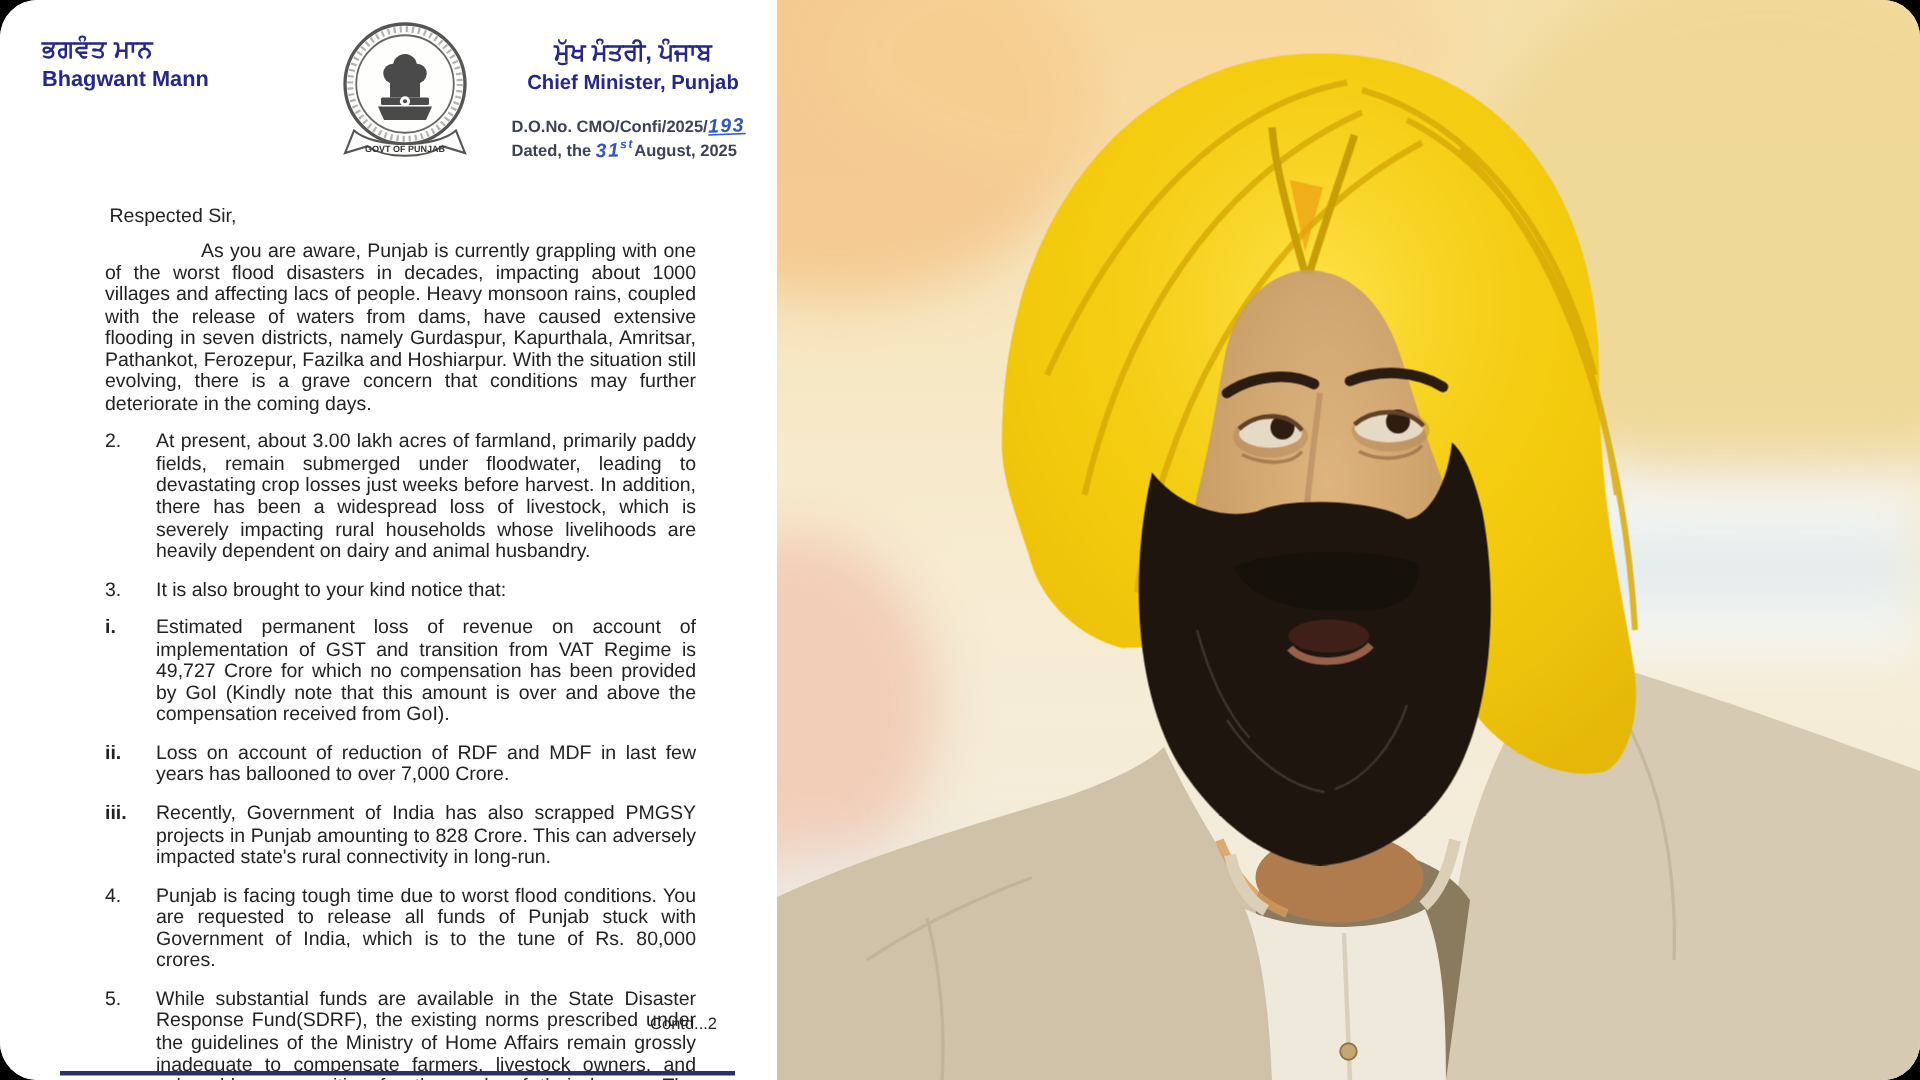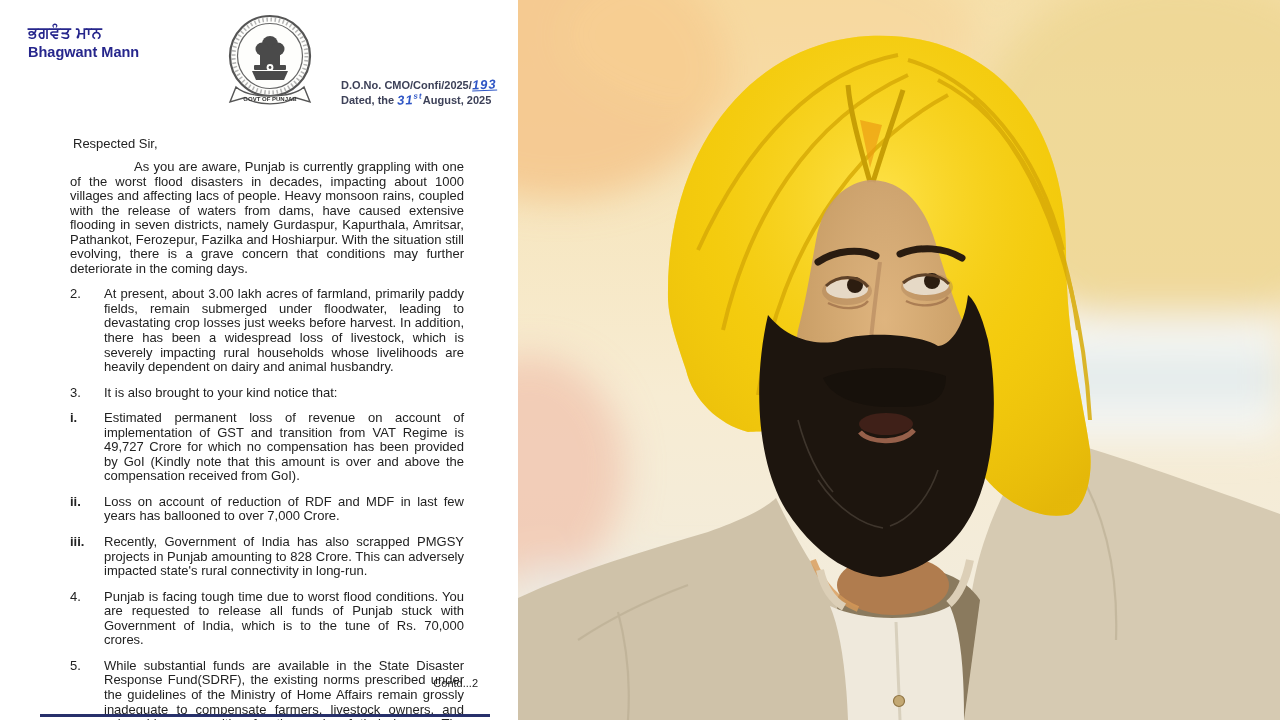--- a/index.html
+++ b/index.html
@@ -1,17 +1,17 @@
 <!DOCTYPE html>
 <html style="--page-bg: #ffffff; --header-navy: #26268c; --handwriting-blue: #2f56c5; --body-text: #222222; --footer-rule: #27306b; --emblem-gray: #4a4a4a; --turban-yellow: #f3ca0c; --turban-shade: #d8ab07; --skin: #c9a078; --beard-dark: #1d150e; --jacket-beige: #cfc2a9; --jacket-beige-light: #d6cab2; --kurta-white: #efe9dc; --collar-beige: #d9cdb6; --button-gold: #c3a873; --photo-bg-top: #f6e3b2; --photo-bg-peach: #f5c68c; --photo-bg-yellow: #eed795; --photo-bg-pink: #f0c3ad; --photo-bg-white-band: #f3f5f3;"><head>
 <meta charset="utf-8">
 <style>
   html,body{margin:0;padding:0;background:#000;}
   .stage{position:relative;width:1280px;height:720px;overflow:hidden;background:#fff;
-         font-family:"Liberation Sans", sans-serif;}
+         font-family:"Liberation Sans", sans-serif;border-radius:25px;}
   
   .letter{position:absolute;left:0;top:0;width:518px;height:720px;background:var(--page-bg,#ffffff);}
   .lh-left{position:absolute;left:28px;top:24px;color:var(--header-navy,#26268c);}
   .lh-left .pa{font-size:16px;font-weight:700;letter-spacing:.5px;}
   .lh-left .en{font-size:14.5px;font-weight:700;margin-top:2px;}
   .emblem{position:absolute;left:223px;top:10px;width:94px;height:106px;}
   .lh-right{position:absolute;left:336px;top:26px;width:172px;text-align:center;color:var(--header-navy,#26268c);}
   .lh-right .pa{font-size:16px;font-weight:700;}
   .lh-right .en{font-size:13.5px;font-weight:700;margin-top:2px;}
   .refblock{position:absolute;left:341px;top:78px;width:176px;font-size:11px;color:#3d4158;font-weight:700;}
@@ -61,20 +61,24 @@
           <rect x="31" y="55" width="32" height="5" rx="1"></rect>
           <path d="M29,61 L65,61 L61,70 L33,70 Z"></path>
           <circle cx="47" cy="57.5" r="3.4" fill="#fefefc"></circle>
           <circle cx="47" cy="57.5" r="1.4"></circle>
         </g>
         <path d="M13,77 C26,89 68,89 81,77 L87,92 L72,87.5 C60,96 34,96 22,87.5 L7,92 Z" fill="#fefefc" stroke="#555" stroke-width="1.4"></path>
         <text x="47" y="91" text-anchor="middle" font-size="6" font-weight="bold" fill="#333" font-family="Liberation Sans, sans-serif">GOVT OF PUNJAB</text>
       </svg>
     </div>
 
+    <div class="lh-right">
+      <div class="pa">ਮੁੱਖ ਮੰਤਰੀ, ਪੰਜਾਬ</div>
+      <div class="en">Chief Minister, Punjab</div>
+    </div>
 
     <div class="refblock">
       <div class="refline">
         <span>D.O.No. CMO/Confi/2025/</span><span class="hand u">193</span>
       </div>
       <div class="dateline">
         <span>Dated, the</span>
         <span class="hand"><span>31</span><sup>st</sup></span><span>August, 2025</span>
       </div>
     </div>
@@ -98,21 +102,21 @@
         <div class="row">
           <span class="mk roman">ii.</span>
           <div class="tx">Loss on account of reduction of RDF and MDF in last few years has ballooned to over 7,000 Crore.</div>
         </div>
         <div class="row">
           <span class="mk roman">iii.</span>
           <div class="tx">Recently, Government of India has also scrapped PMGSY projects in Punjab amounting to 828 Crore. This can adversely impacted state's rural connectivity in long-run.</div>
         </div>
         <div class="row">
           <span class="mk num">4.</span>
-          <div class="tx">Punjab is facing tough time due to worst flood conditions. You are requested to release all funds of Punjab stuck with Government of India, which is to the tune of Rs. 70,000 crores.</div>
+          <div class="tx">Punjab is facing tough time due to worst flood conditions. You are requested to release all funds of Punjab stuck with Government of India, which is to the tune of Rs. 80,000 crores.</div>
         </div>
         <div class="row">
           <span class="mk num">5.</span>
           <div class="tx">While substantial funds are available in the State Disaster Response Fund(SDRF), the existing norms prescribed under the guidelines of the Ministry of Home Affairs remain grossly inadequate to compensate farmers, livestock owners, and vulnerable communities for the scale of their losses. The notified norms are totally unrealistic as compared to actual losses been suffered by the farmers.</div>
         </div>
       </div>
 
     <div class="contd">Contd...2</div>
     <div class="rule"></div>
   </section>

